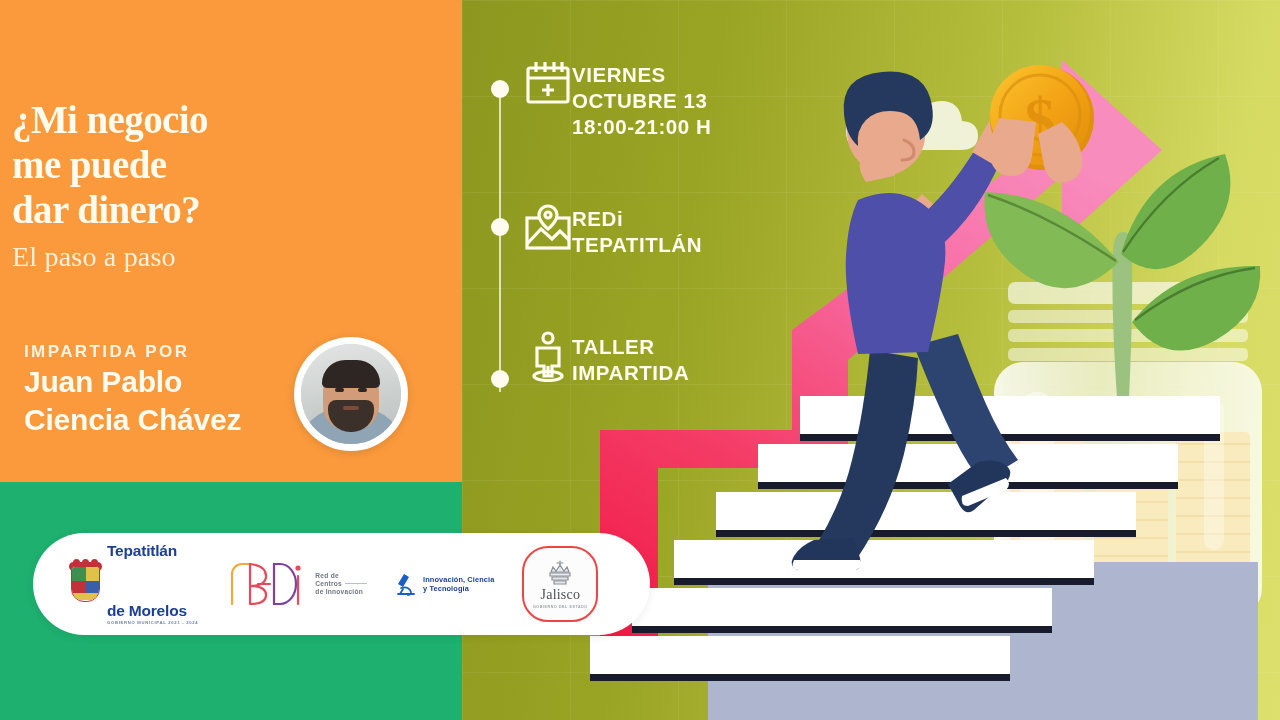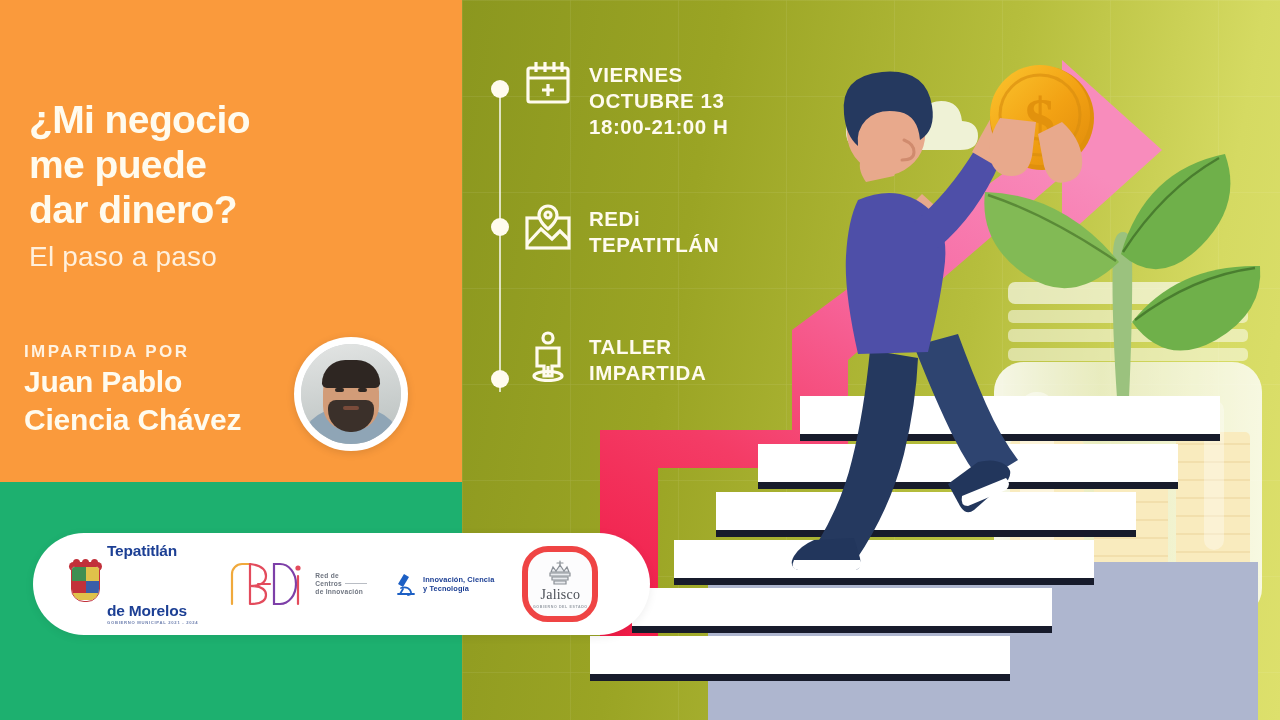--- a/index.html
+++ b/index.html
@@ -7,21 +7,21 @@
     font-family:"Liberation Sans", sans-serif; }
 
   .stage { position:relative; width:1280px; height:720px; overflow:hidden; }
 
   
   .panel-orange { position:absolute; left:0; top:0; width:462px; height:482px;
     background:#FA9A3C; z-index:5; }
   .panel-green { position:absolute; left:0; top:482px; width:462px; height:238px;
     background:#1DB06F; z-index:5; }
 
-  .title-block { position:absolute; left:29px; top:97px; width:420px; z-index:7; }
+  .title-block { position:absolute; left:12px; top:97px; width:420px; z-index:7;font-family:Liberation Serif, serif; }
   .title-line { font-size:39px; font-weight:700; color:#FFFBEE; line-height:1.16;
     letter-spacing:-0.6px; }
   .subtitle { margin-top:9px; font-size:28px; font-weight:400; color:#FFF0DC;
     letter-spacing:0.2px; line-height:1.1; }
 
   .presenter { position:absolute; left:24px; top:342px; width:420px; z-index:7; }
   .presenter-eyebrow { font-size:17px; font-weight:700; color:#FFF3E2;
     letter-spacing:2.4px; }
   .presenter-name { font-size:30px; font-weight:700; color:#FFFBEE;
     line-height:1.16; letter-spacing:-0.2px; margin-top:3px; }
@@ -83,21 +83,21 @@
     white-space:nowrap; }
   .redi-rule { display:inline-block; width:22px; height:1px; background:#b9bdc4;
     vertical-align:2px; margin-left:3px; }
 
   .icyt { margin-left:28px; display:flex; align-items:center; gap:6px; }
   .icyt-txt { line-height:1.22; }
   .icyt-txt div { font-size:7.4px; font-weight:700; color:#1c3f94; letter-spacing:.1px;
     white-space:nowrap; }
 
   .jal { margin-left:28px; width:76px; height:76px; display:flex; flex-direction:column;
-    align-items:center; justify-content:center; border:6px solid #ef4444;
+    align-items:center; justify-content:center; border:2px solid #ef4444;
     border-radius:26px; background:#fcfcfd; }
   .jal-crown { width:28px; height:26px; position:relative; margin-bottom:1px; }
   .jal-name { font-size:14px; color:#4c5057; font-family:"Liberation Serif", serif;
     letter-spacing:.2px; }
   .jal-sub { font-size:3.6px; color:#9aa0a8; letter-spacing:.6px; margin-top:2px;
     font-weight:700; }
 
   
   .art { position:absolute; left:462px; top:0; width:818px; height:720px;
     overflow:hidden; z-index:1;
@@ -110,21 +110,21 @@
 
   
   .timeline { position:absolute; left:497px; top:80px; width:6px; height:316px;
     z-index:8; }
   .tl-line { position:absolute; left:2px; top:4px; width:2px; height:308px;
     background:rgba(255,255,255,.72); }
   .tl-dot { position:absolute; left:-6px; width:18px; height:18px; border-radius:50%;
     background:#FFFBEE; }
 
   .info { position:absolute; left:524px; top:58px; width:300px; z-index:8; }
-  .info-row { display:flex; align-items:flex-start; gap:17px; }
+  .info-row { display:flex; align-items:flex-start; }
   .info-icon { width:48px; height:52px; flex:0 0 48px; }
   .info-text { padding-top:4px; }
   .info-text div { font-size:20.5px; font-weight:700; color:#FFFBEE;
     letter-spacing:.55px; line-height:1.28; white-space:nowrap; }
 </style>
 </head>
 <body>
 
 <div class="stage">
 

